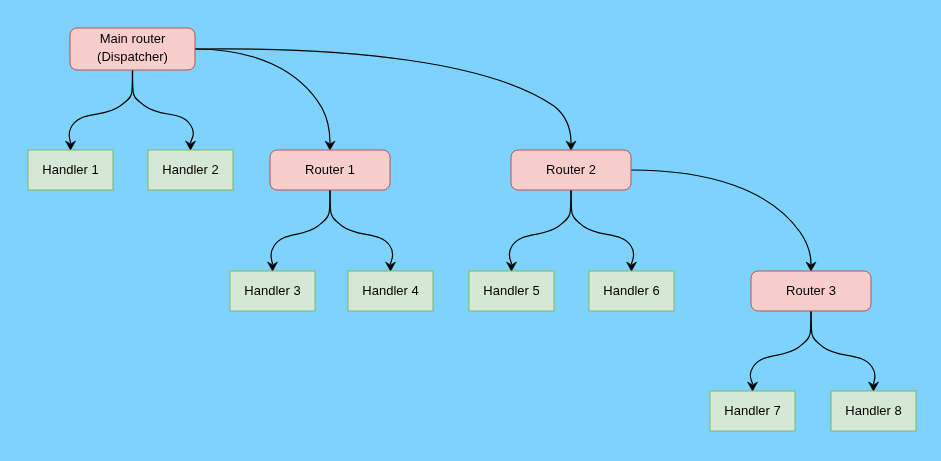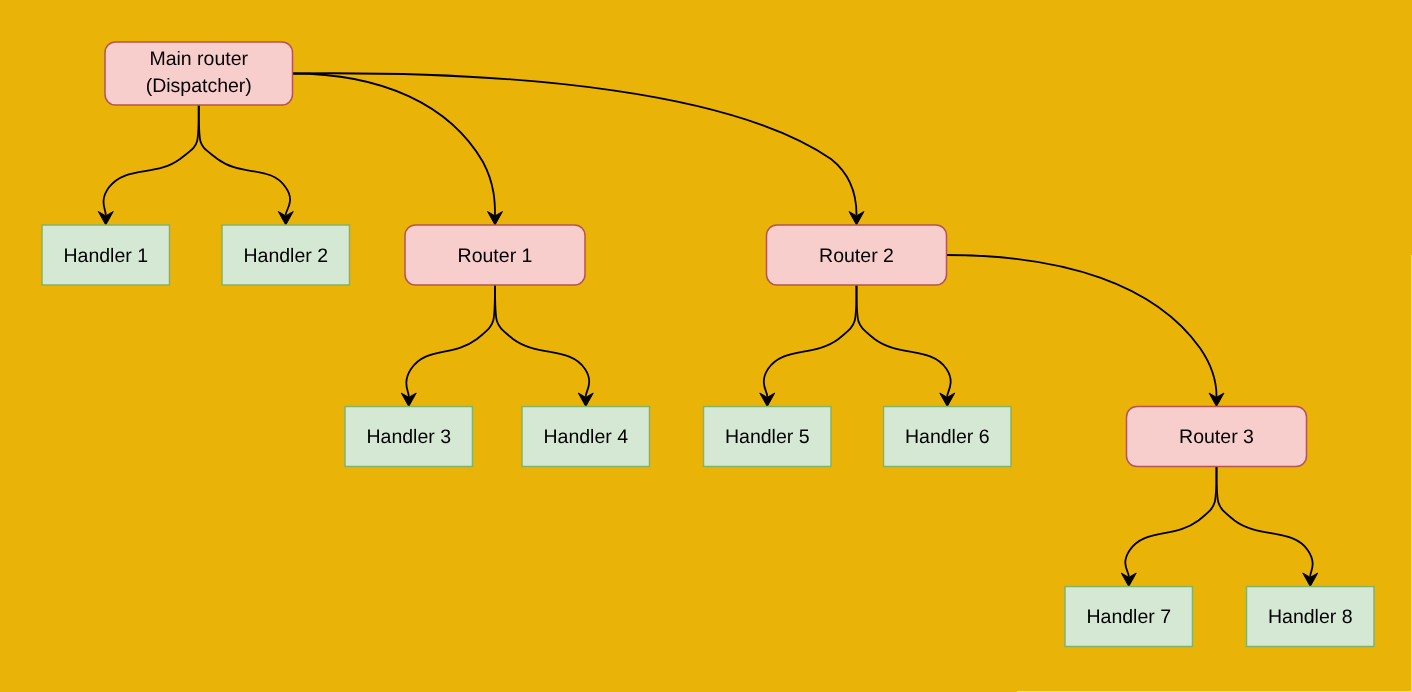--- a/index.html
+++ b/index.html
@@ -4,21 +4,21 @@
 <style>
   html, body {
     margin: 0;
     padding: 0;
     background: #ffffff;
   }
   #canvas-wrap {
     position: relative;
     width: 941px;
     height: 461px;
-    background: #eab308;
+    background: #7dd3fc;
     overflow: hidden;
     font-family: "Liberation Sans", sans-serif;
   }
   svg#diagram {
     position: absolute;
     left: 0;
     top: 0;
     width: 941px;
     height: 461px;
     display: block;

